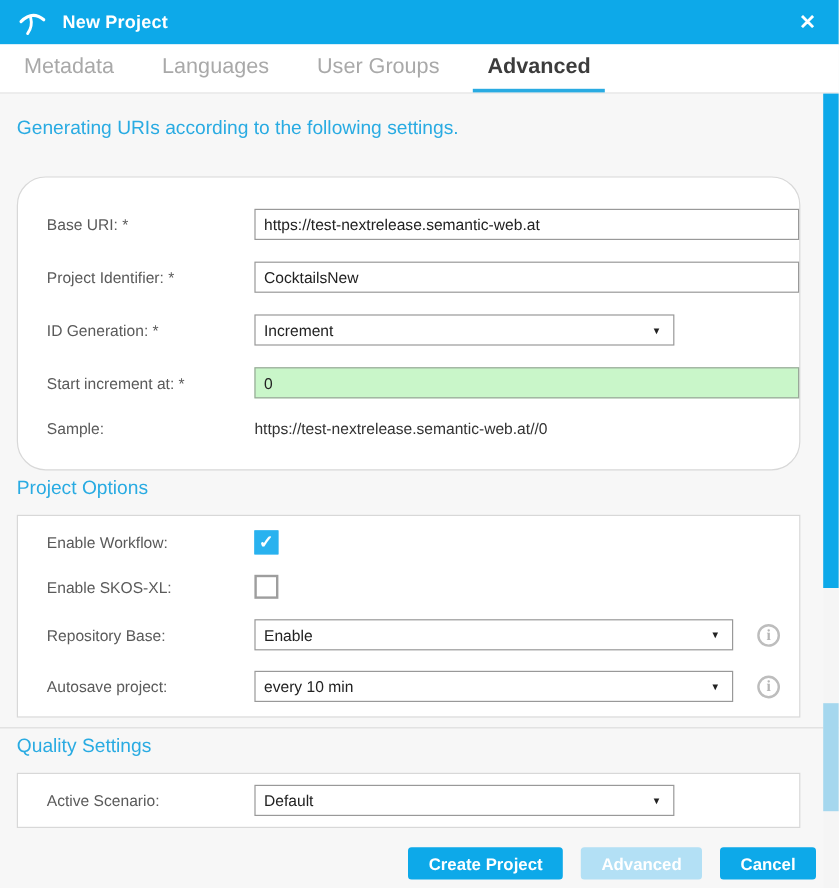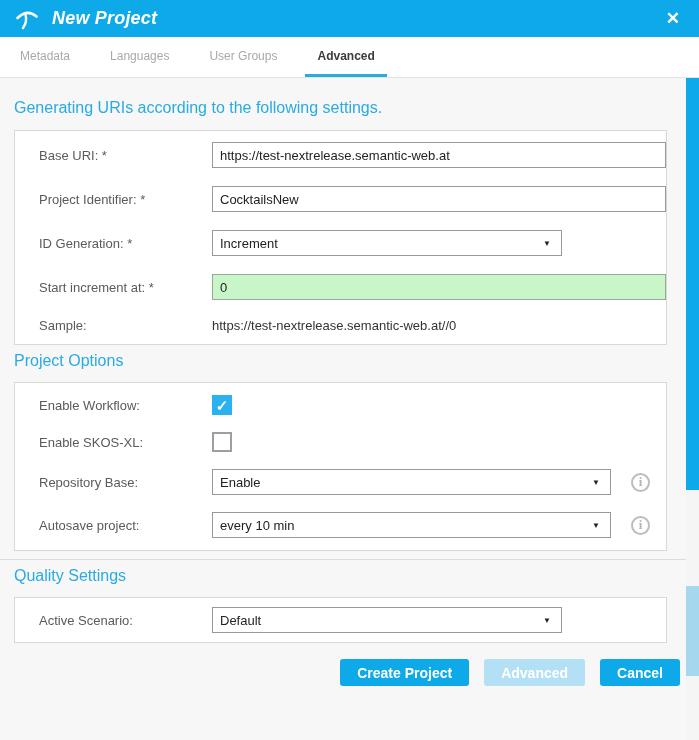--- a/index.html
+++ b/index.html
@@ -3,34 +3,34 @@
 <meta charset="utf-8">
 <style>
   * { margin:0; padding:0; box-sizing:border-box; }
   html,body { width:699px; height:740px; }
   body { font-family:"Liberation Sans", sans-serif; background:#fff; }
   .dialog { position:relative; width:699px; height:740px; background:#f7f7f7; overflow:hidden; }
 
   
   .titlebar { height:37px; background:#0da9e9; display:flex; align-items:center; padding:0 15px; }
   .logo { width:24px; height:24px; display:flex; align-items:center; justify-content:center; margin-right:13px; }
-  .titlebar h1 { color:#fff; font-size:18px; font-weight:bold; letter-spacing:.2px; flex:1;font-style:italic; }
+  .titlebar h1 { color:#fff; font-size:15px; font-weight:bold; letter-spacing:.2px; flex:1; }
   .close-btn { color:#fff; font-size:17px; font-weight:bold; cursor:pointer; line-height:1; padding:2px 4px; }
 
   
   .tabbar { height:41px; background:#fff; border-bottom:1px solid #e2e2e2; display:flex; align-items:stretch; padding-left:8px; }
-  .tab { margin-right:16px; padding:0 12px; display:flex; align-items:center; font-size:12px; color:#a9a9a9; cursor:pointer; border-bottom:3px solid transparent;text-align:center; }
+  .tab { margin-right:16px; padding:0 12px; display:flex; align-items:center; font-size:18px; color:#a9a9a9; cursor:pointer; border-bottom:3px solid transparent;text-align:center; }
   .tab.active { color:#3c3c3c; font-weight:bold; border-bottom-color:#29abe2; }
 
   
   .content { position:relative; }
   .sec-heading { font-size:16px; color:#29abe2; margin:7px 32px 0 14px; }
   .sec-heading.first { margin-top:21px; }
   .panel { background:#fff; border:1px solid #d8d8d8; margin:12px 32px 0 14px; }
-  .panel.p1 { margin-top:13px; padding:11px 0; }
+  .panel.p1 { margin-top:30px; padding:26px 0;border-radius:24px; }
   .panel.p2 { padding:12px 0; }
   .panel.p3 { padding:9px 0; }
 
   .row { display:flex; align-items:center; padding-left:24px; }
   .p1 .row { margin-bottom:18px; }
   .p1 .row:last-child { margin-bottom:0; }
   .p2 .row { margin-bottom:17px; }
   .p2 .row:last-child { margin-bottom:0; }
   .row label { width:173px; font-size:13px; color:#5a5a5a; flex-shrink:0; }
 

